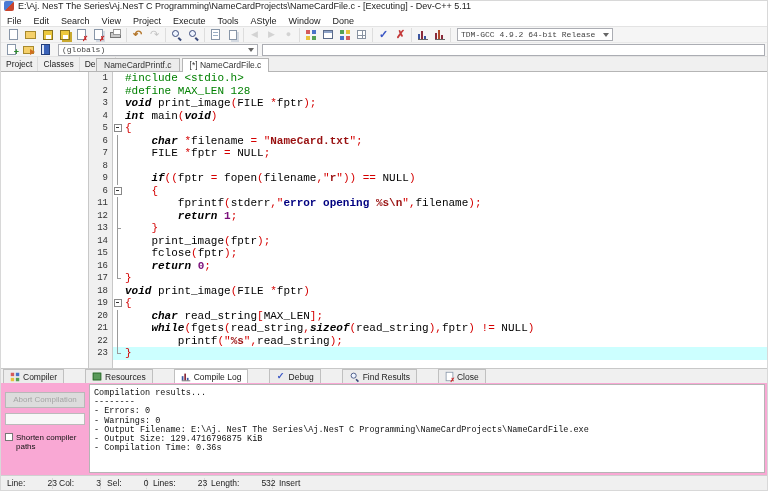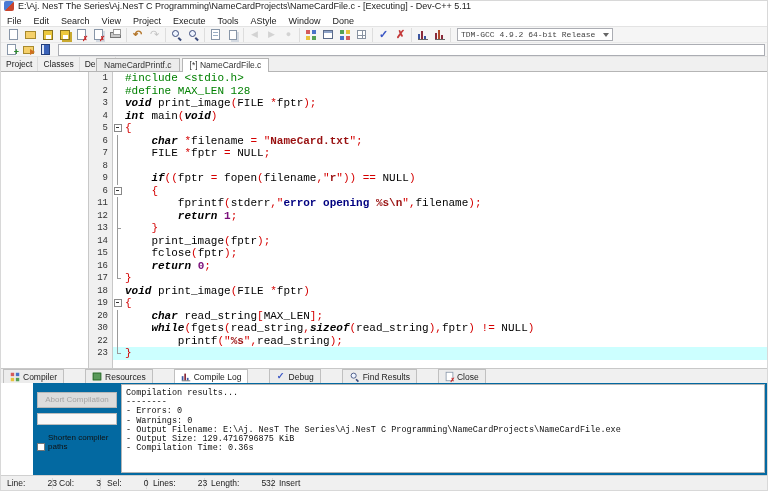--- a/index.html
+++ b/index.html
@@ -106,25 +106,25 @@
   .tk-str2{color:#000080;font-weight:bold;}
   .tk-sym{color:#d40000;}
   .tk-num{color:#7a0f7a;font-weight:bold;}
   .tk-id{color:#000;}
 
   
   #btabs{height:15px;background:#f0f0f0;border-top:1px solid #c8c8c8;display:flex;align-items:flex-end;padding-left:2px;flex:none;gap:20px;}
   .b-tab{display:flex;align-items:center;gap:3px;font-size:8.5px;padding:0 6px;height:14px;border:1px solid #c0c0c0;border-bottom:none;background:#ececec;margin-right:1px;color:#222;}
   .b-tab.active{background:#fff;height:15px;margin-bottom:-1px;}
   .b-tab .tbi{transform:scale(.85);}
-  #bcontent{height:92px;display:flex;background:#0369a1;flex:none;margin-left:32px;}
+  #bcontent{height:92px;display:flex;background:#f9a8d4;flex:none;}
   #bleft{width:88px;flex:none;padding:5px 4px 0;}
   #abort-btn{width:100%;height:16px;background:#dcdcdc;border:1px solid #b8b8b8;color:#a5a5a5;font-size:8px;font-family:"Liberation Sans",sans-serif;}
   #progress{width:100%;height:12px;background:#f8f8f8;border:1px solid #bbb;margin-top:5px;}
-  .chk{display:flex;align-items:flex-end;gap:3px;margin-top:8px;font-size:8px;color:#111;}
+  .chk{display:flex;align-items:flex-start;gap:3px;margin-top:8px;font-size:8px;color:#111;}
   .chk-box{width:8px;height:8px;flex:none;background:#fff;border:1px solid #777;}
   #logarea{flex:1;background:#fff;border:1px solid #b5b5b5;margin:1px 2px 2px 0;padding:4px;font-family:"Liberation Mono",monospace;font-size:8.5px;line-height:9.2px;color:#111;white-space:pre;overflow:hidden;}
 
   
   #statusbar{height:15px;background:#f0f0f0;border-top:1px solid #d0d0d0;display:flex;align-items:center;font-size:8.5px;color:#222;flex:none;}
   .st-seg{padding:0 6px;border-right:1px solid #d9d9d9;height:11px;display:flex;align-items:center;gap:22px;flex:none;}
   .st-seg:last-child{border-right:none;flex:1;}
 </style>
 </head>
 <body>
@@ -251,20 +251,24 @@
         <button class="tb-btn">
           <span class="tbi ic-pageplus"></span>
         </button>
         <button class="tb-btn">
           <span class="tbi ic-folderarrow"></span>
         </button>
         <button class="tb-btn">
           <span class="tbi ic-book"></span>
         </button>
       </span>
+    <span id="globals-combo" class="combo">
+      <span>(globals)</span>
+      <span class="dd-arrow"></span>
+    </span>
     <span id="members-combo" class="combo">
       <span></span>
     </span>
   </div>
 
   <div id="tabstrip">
     <span id="left-tabs">
         <span class="lp-tab">Project</span>
         <span class="lp-tab">Classes</span>
         <span class="lp-tab">Debug</span>
@@ -372,21 +376,21 @@
           <span class="ln">19</span>
           <span class="fold f-start"></span>
           <span class="codetext"><span class="tk-sym">{</span></span>
         </div>
         <div class="code-row">
           <span class="ln">20</span>
           <span class="fold f-mid"></span>
           <span class="codetext"><span class="tk-id">    </span><span class="tk-kw">char</span><span class="tk-id"> read_string</span><span class="tk-sym">[</span><span class="tk-id">MAX_LEN</span><span class="tk-sym">];</span></span>
         </div>
         <div class="code-row">
-          <span class="ln">30</span>
+          <span class="ln">21</span>
           <span class="fold f-mid"></span>
           <span class="codetext"><span class="tk-id">    </span><span class="tk-kw">while</span><span class="tk-sym">(</span><span class="tk-id">fgets</span><span class="tk-sym">(</span><span class="tk-id">read_string</span><span class="tk-sym">,</span><span class="tk-kw">sizeof</span><span class="tk-sym">(</span><span class="tk-id">read_string</span><span class="tk-sym">),</span><span class="tk-id">fptr</span><span class="tk-sym">)</span><span class="tk-id"> </span><span class="tk-sym">!=</span><span class="tk-id"> NULL</span><span class="tk-sym">)</span></span>
         </div>
         <div class="code-row">
           <span class="ln">22</span>
           <span class="fold f-mid"></span>
           <span class="codetext"><span class="tk-id">        printf</span><span class="tk-sym">("</span><span class="tk-str">%s</span><span class="tk-sym">",</span><span class="tk-id">read_string</span><span class="tk-sym">);</span></span>
         </div>
         <div class="code-row cur">
           <span class="ln">23</span>

